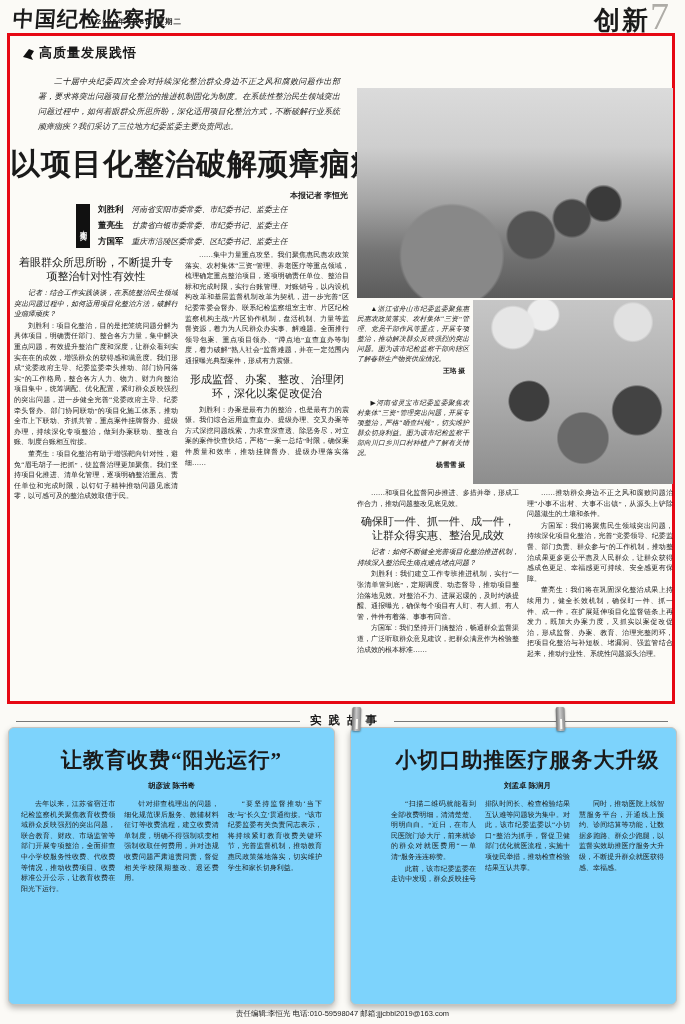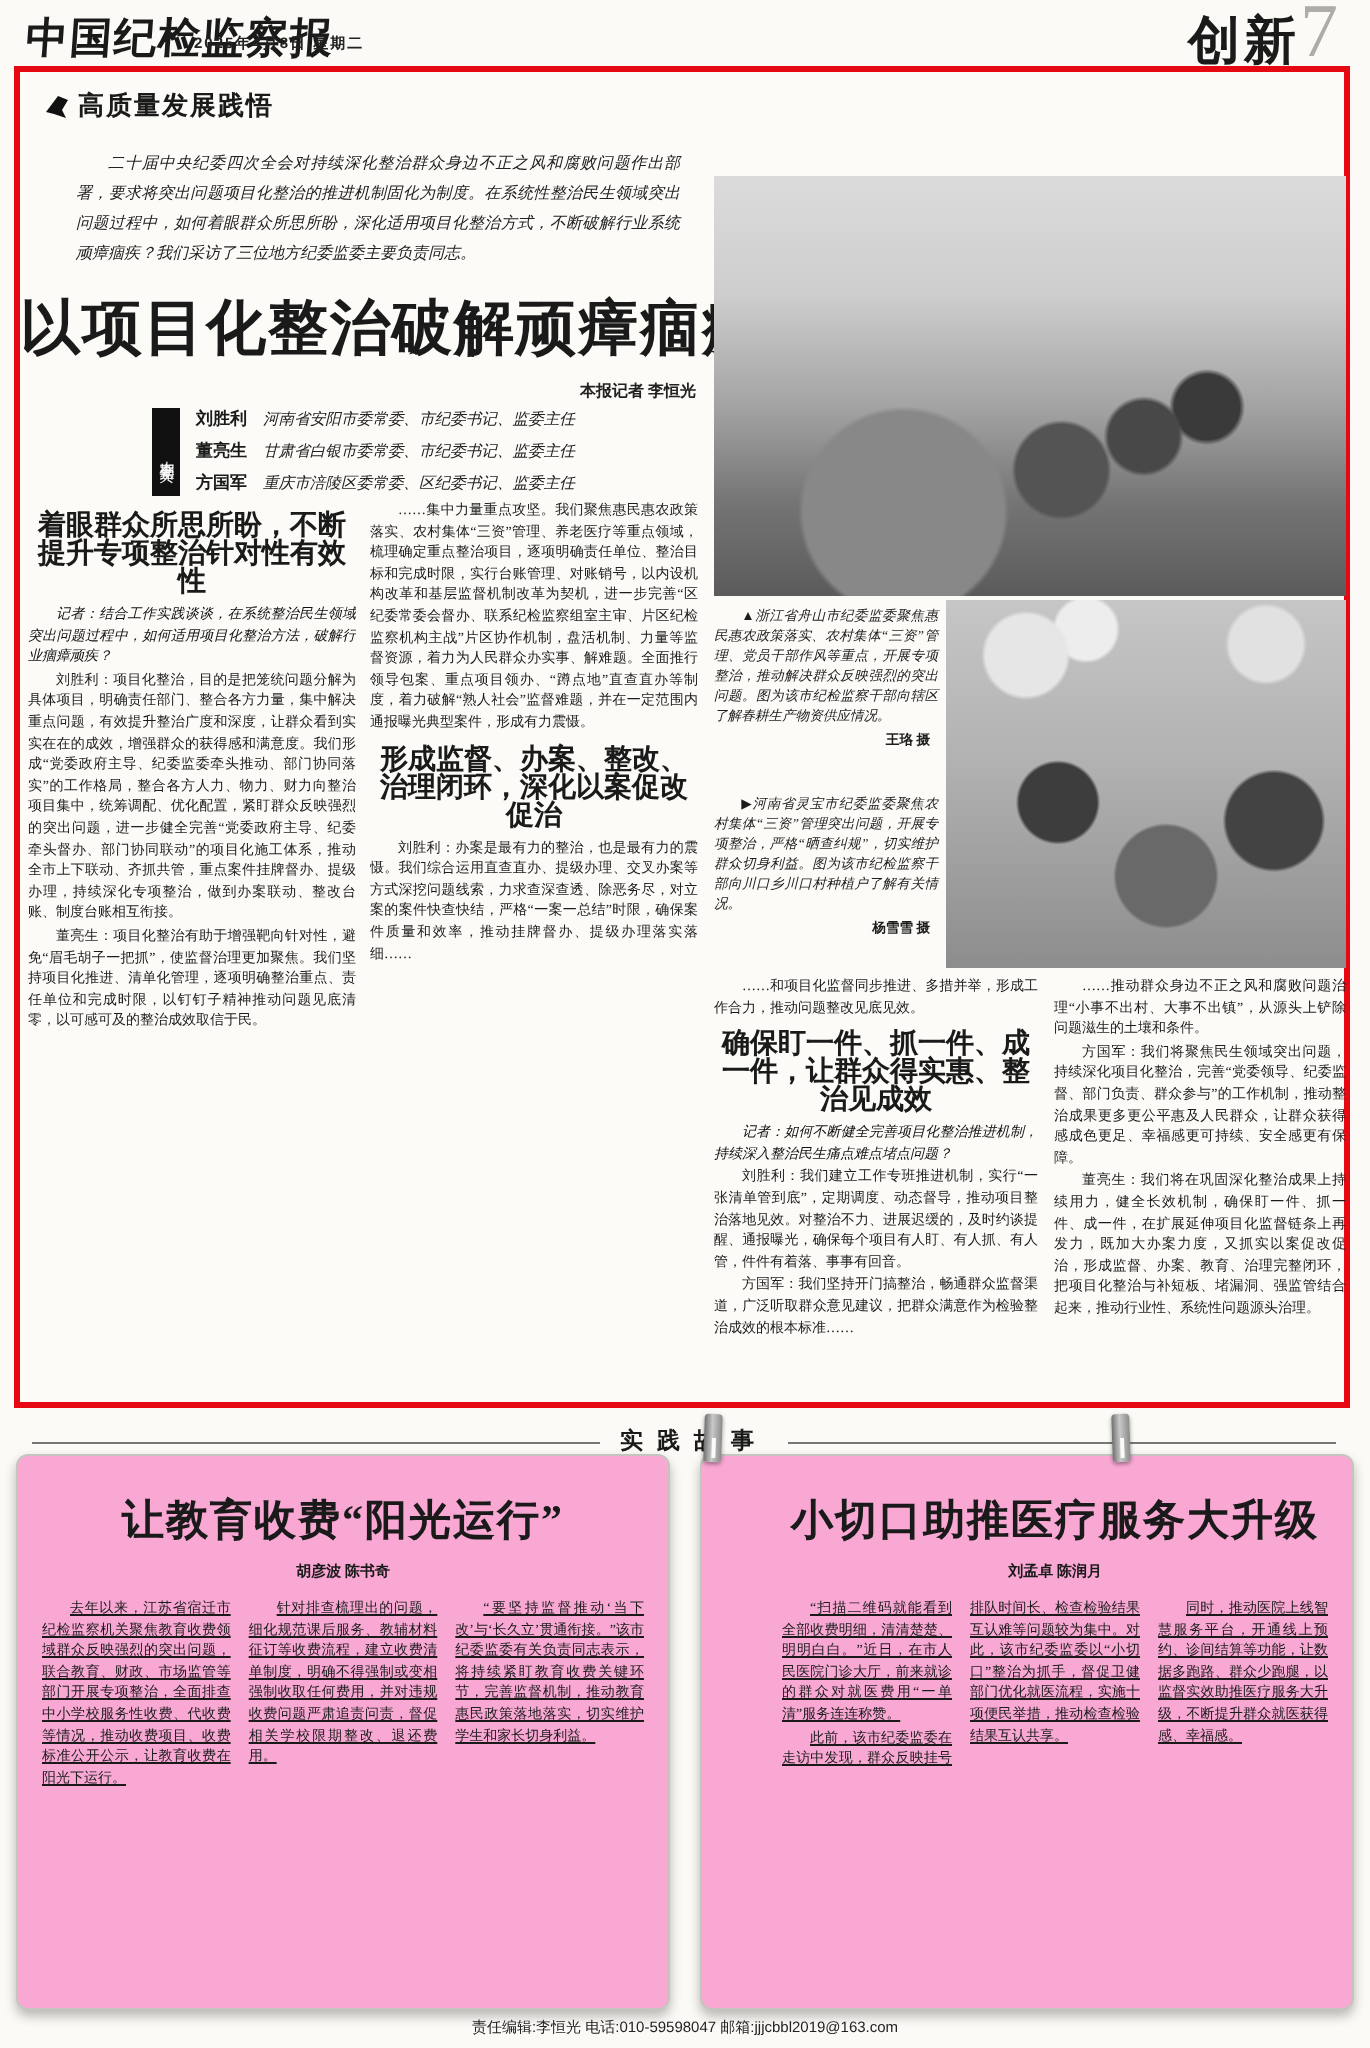--- a/index.html
+++ b/index.html
@@ -39,21 +39,21 @@
   .guest-rows { display:flex; flex-direction:column; justify-content:space-between; height:44px; }
   .guest-row { display:flex; gap:8px; align-items:baseline; }
   .guest-name { font-size:8.5px; font-weight:900; font-family:"Liberation Sans",sans-serif; }
   .guest-title { font-size:7.8px; font-style:italic; color:#222; }
 
   
   .fcol { overflow:hidden; }
   .fcol p { font-size:7px; line-height:10.6px; text-align:justify; text-indent:2em;
             color:#1c1c1c; margin-bottom:1px; }
   .fcol p.q { font-style:italic; color:#101010; }
-  .fcol .colsubhead { font-size:14px; font-weight:700; line-height:14px; text-align:center;
+  .fcol .colsubhead { font-size:11px; font-weight:400; line-height:14px; text-align:center;
             text-indent:0; margin:5px 2px; font-family:"Liberation Sans",sans-serif; }
   .col1 { left:14px;  top:250px; width:164px; height:448px; }
   .col2 { left:185px; top:250px; width:164px; height:448px; }
   .col3 { left:357px; top:488px; width:162px; height:210px; }
   .col4 { left:527px; top:488px; width:146px; height:210px; }
 
   
   .photo { filter:grayscale(1); }
   .photo1 { left:357px; top:88px; width:316px; height:210px;
     background:
@@ -83,28 +83,28 @@
   .clothesline { left:16px; top:721px; width:652px; border-top:1px solid #777; }
   .line-label { left:300px; top:713px; background:#fbfaf6; padding:0 10px;
                 font-size:11.5px; font-weight:900; letter-spacing:7px; }
   .clip { width:9px; height:24px; border-radius:2px; z-index:5;
           background:linear-gradient(90deg,#6f6f6f,#c9c9c9 45%,#8a8a8a);
           box-shadow:0 1px 2px rgba(0,0,0,.4); }
   .clip:after { content:""; display:block; width:2px; height:10px; background:#fbfaf6;
                 margin:12px auto 0; }
   .clip1 { left:352px; top:707px; transform:rotate(2deg); }
   .clip2 { left:556px; top:707px; transform:rotate(-2deg); }
-  .card { top:727px; width:327px; height:278px; background:#f9a8d4;
+  .card { top:727px; width:327px; height:278px; background:#7dd3fc;
           border:1px solid #c6c4bf; border-radius:6px;
           box-shadow:0 3px 6px rgba(0,0,0,.28); padding:18px 12px 10px; }
   .card-left { left:8px; } .card-right { left:350px;padding-left:40px; }
   .card h2 { text-align:center; font-size:21px; font-weight:900; letter-spacing:1px;
              white-space:nowrap; }
   .card .s-byline { text-align:center; font-size:7.5px; font-weight:bold; margin:7px 0 8px; }
-  .card .s-body { column-count:3; column-gap:9px; height:190px; overflow:hidden;text-decoration:underline; }
+  .card .s-body { column-count:3; column-gap:9px; height:190px; overflow:hidden; }
   .card .s-body p { font-size:7px; line-height:10.6px; text-align:justify; text-indent:2em;
                     color:#1c1c1c; margin-bottom:1px; }
 
   
   .footer { left:0; top:1009px; width:685px; text-align:center; font-size:7.5px;
             color:#222; font-family:"Liberation Sans",sans-serif; }
 </style>
 </head>
 <body>
 

